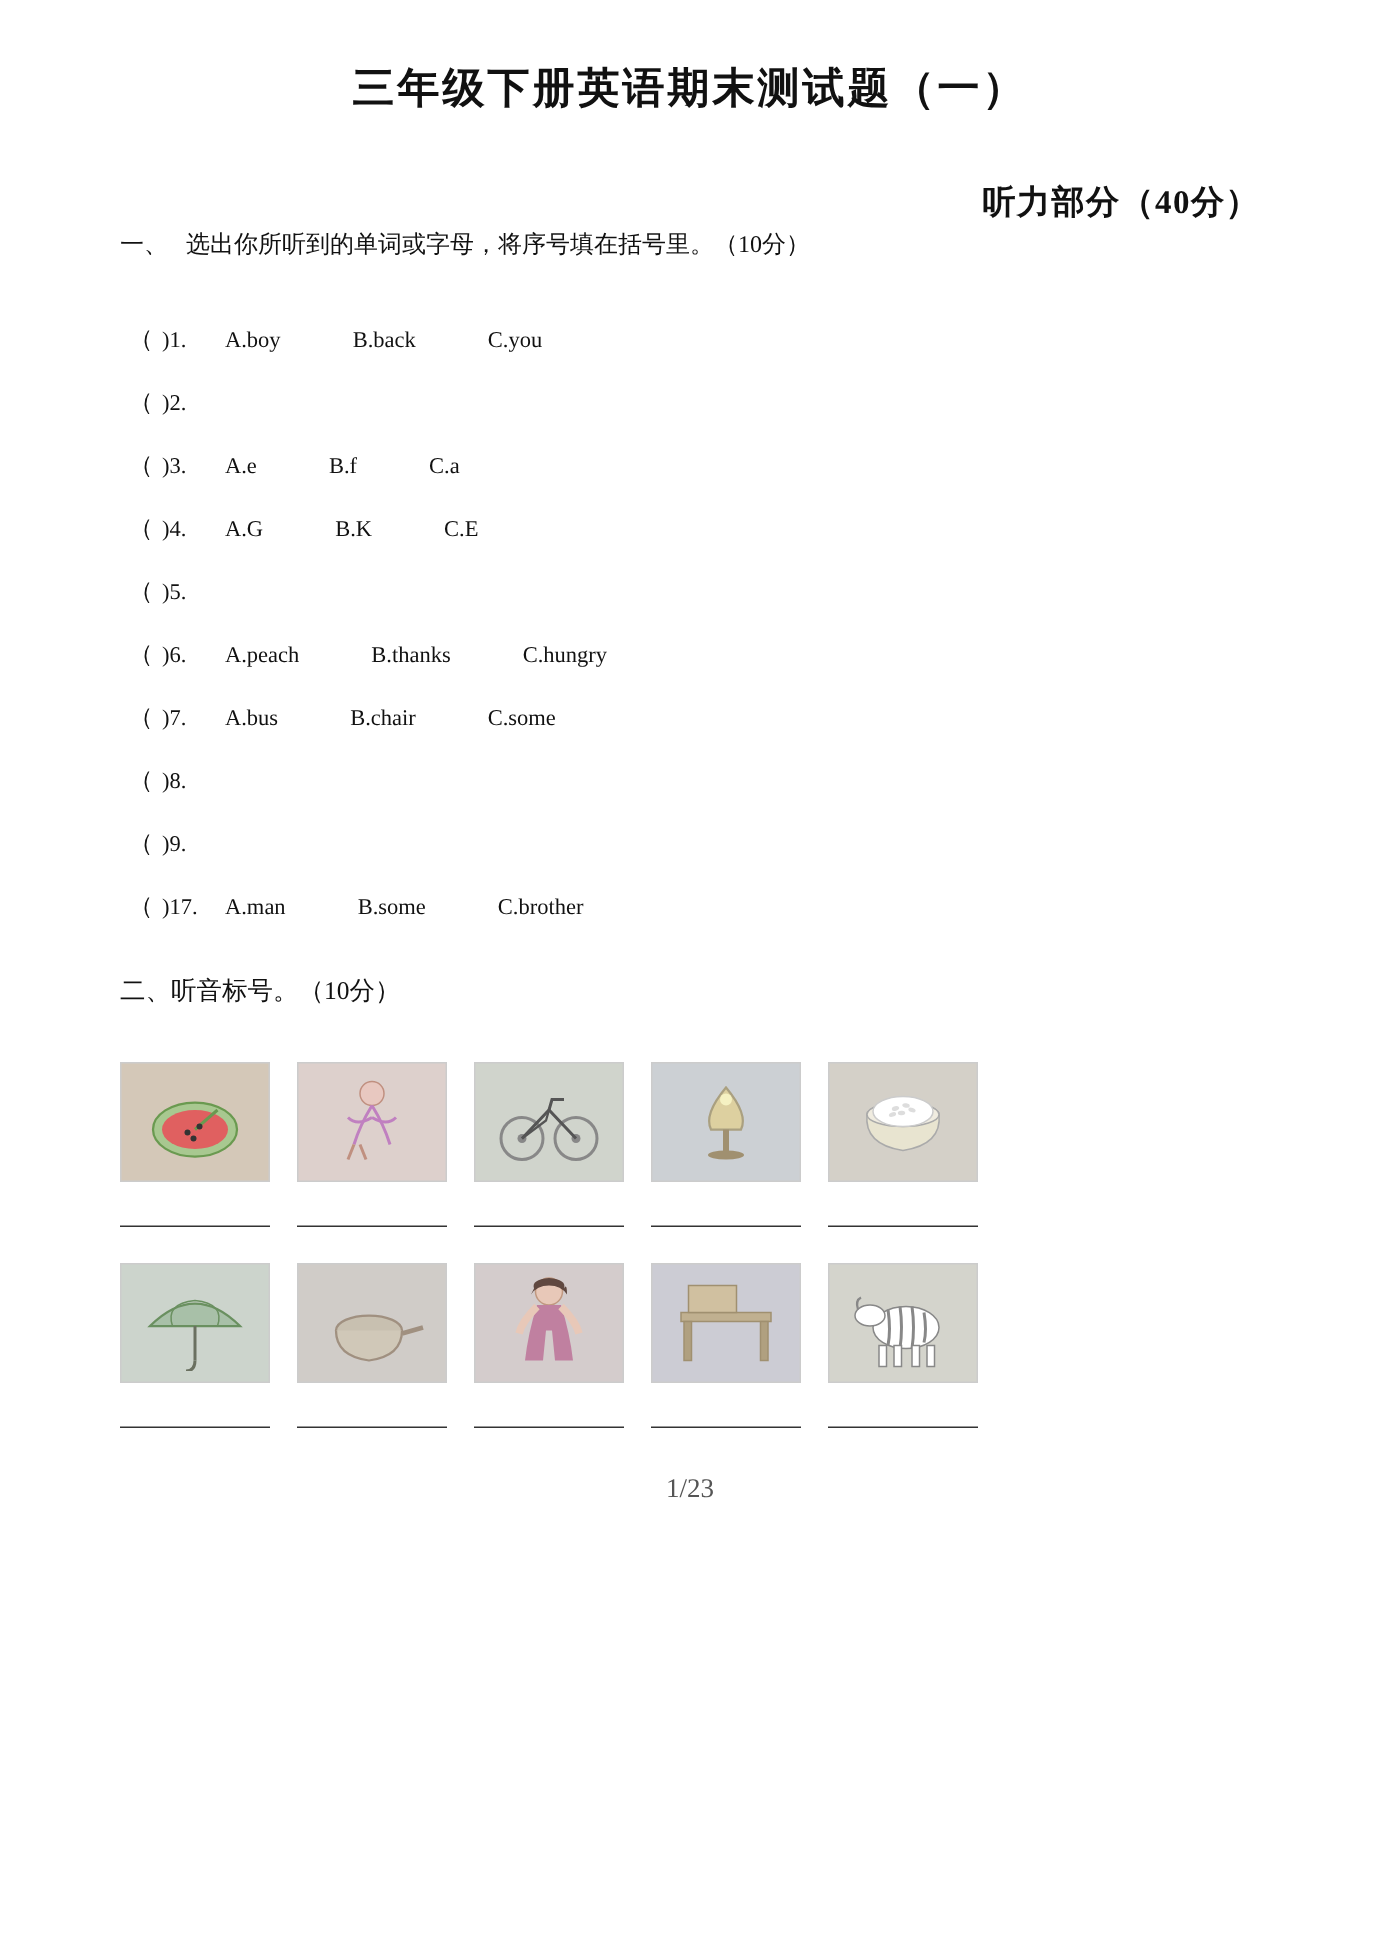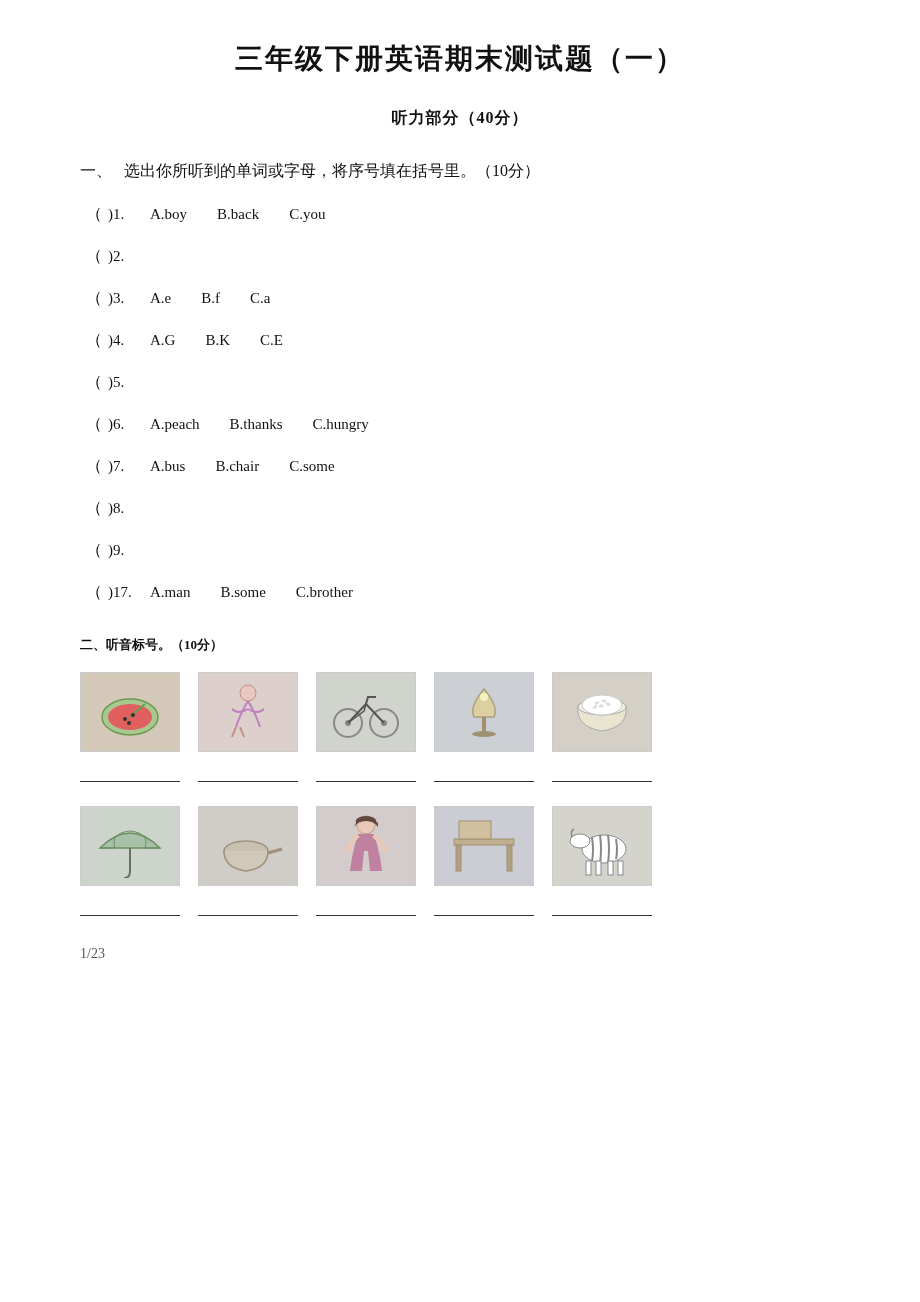--- a/index.html
+++ b/index.html
@@ -12,33 +12,32 @@
       font-family: "SimSun", "宋体", serif;
       color: #111;
       width: 920px;
       min-height: 1302px;
       padding: 40px 80px;
     }
     .page-title {
       text-align: center;
       font-size: 28px;
       font-weight: bold;
-      margin-bottom: 30px;
+      margin-bottom: 42px;
       letter-spacing: 2px;
     }
     .section-title {
-      text-align: center;
-      font-size: 16px;
+      text-align: right;
+      font-size: 22px;
       font-weight: bold;
-      margin-bottom: 28px;
       letter-spacing: 1px;
     }
     .part-instruction {
       font-size: 16px;
-      margin-bottom: 12px;
+      margin-bottom: 32px;
       line-height: 1.8;
     }
     .question-list {
       list-style: none;
       margin-bottom: 28px;
     }
     .question-item {
       display: flex;
       align-items: baseline;
       margin-bottom: 10px;
@@ -51,29 +50,29 @@
       text-align: center;
       font-size: 16px;
     }
     .q-num {
       display: inline-block;
       width: 42px;
       font-size: 15px;
     }
     .options {
       display: flex;
-      gap: 30px;
+      gap: 48px;
     }
     .option {
       font-size: 15px;
     }
     .part2-title {
-      font-size: 13px;
-      font-weight: bold;
-      margin-bottom: 18px;
+      font-size: 17px;
+      font-weight: normal;
+      margin-bottom: 36px;
     }
     .image-row {
       display: flex;
       gap: 18px;
       margin-bottom: 10px;
       align-items: flex-end;
     }
     .img-box {
       width: 100px;
       height: 80px;
@@ -103,21 +102,22 @@
       margin-bottom: 24px;
       margin-top: 6px;
     }
     .answer-line {
       width: 100px;
       border-bottom: 1.5px solid #333;
       height: 20px;
       display: inline-block;
     }
     .page-num {
-      font-size: 14px;
+      text-align: center;
+      font-size: 18px;
       color: #555;
       margin-top: 30px;
     }
 
     
     .svg-icon {
       width: 80px;
       height: 65px;
     }
   </style>

